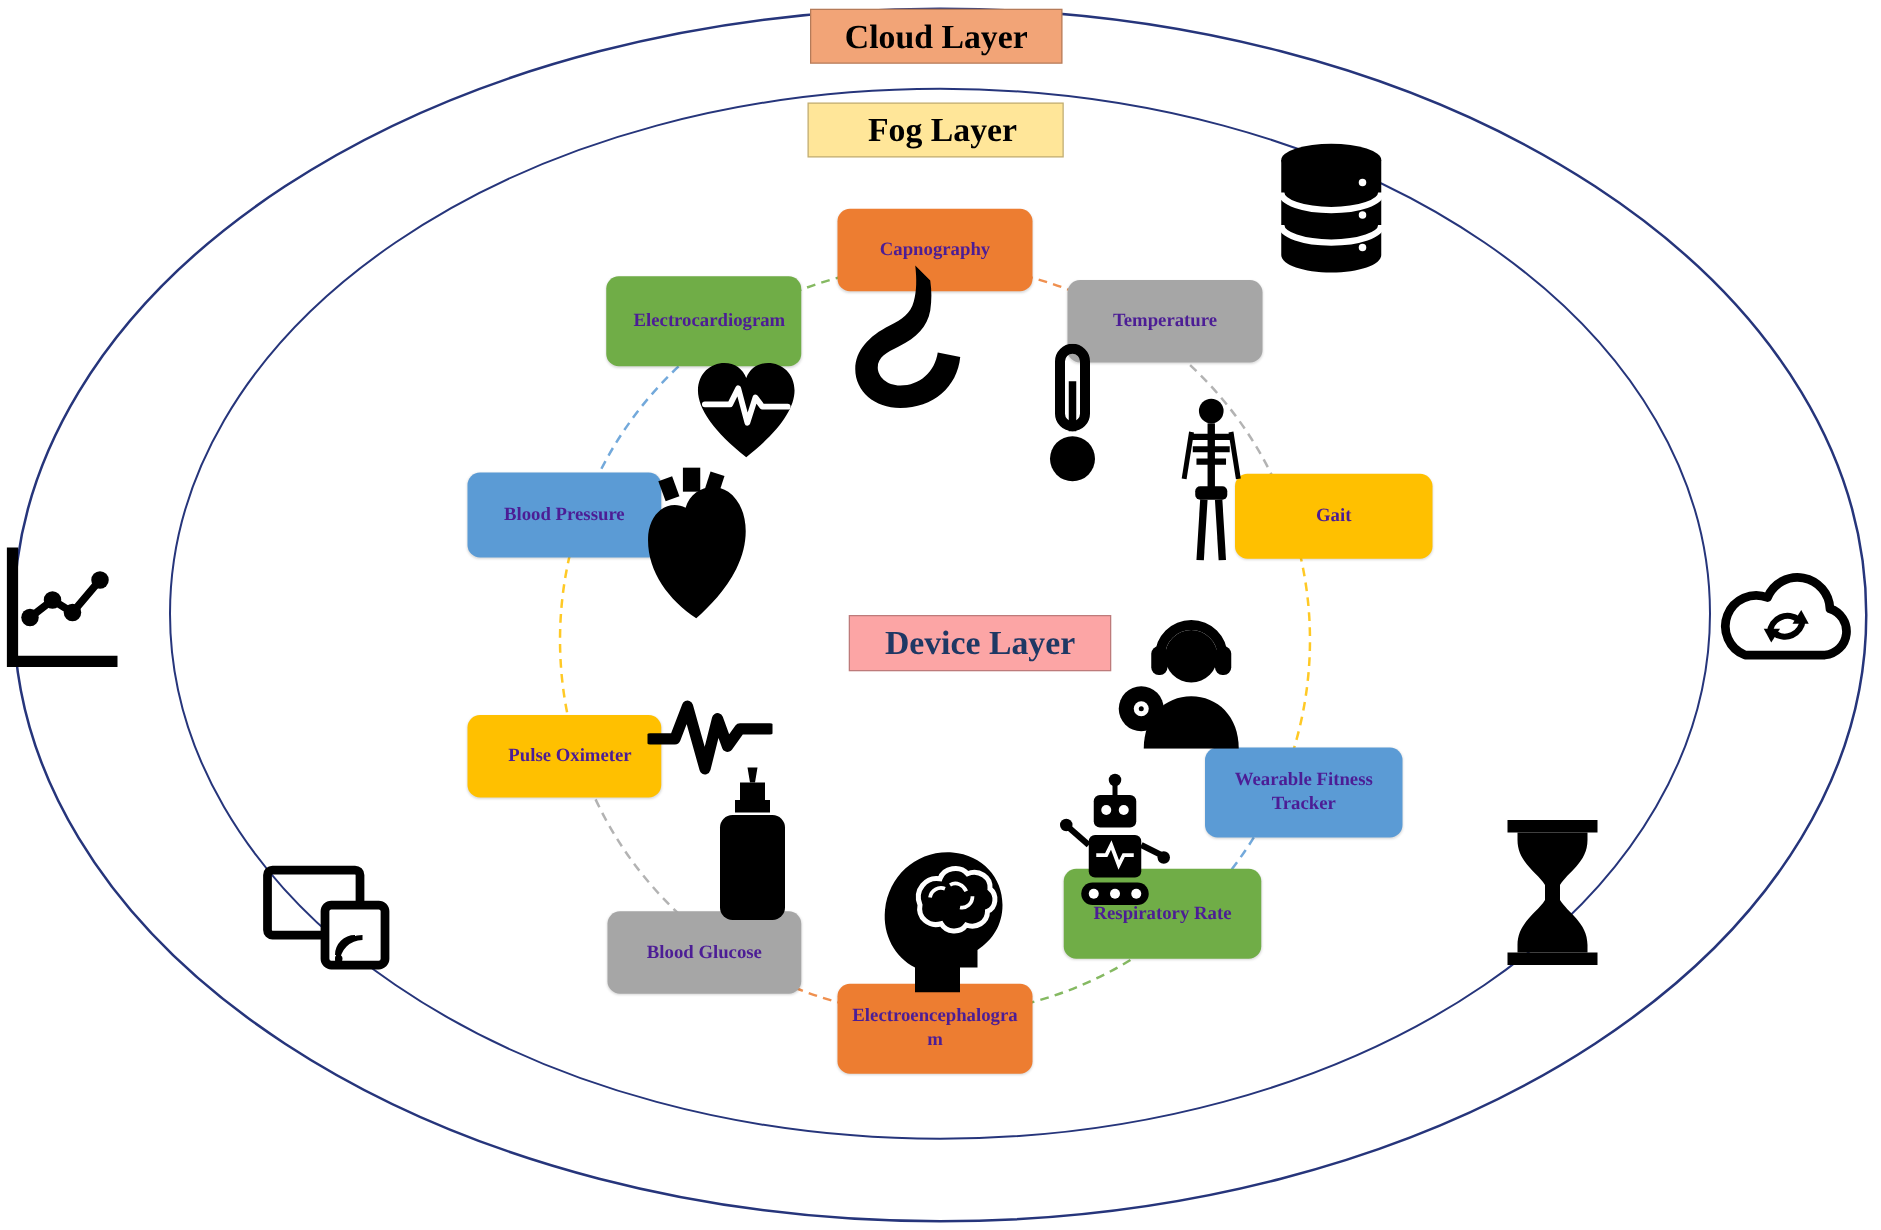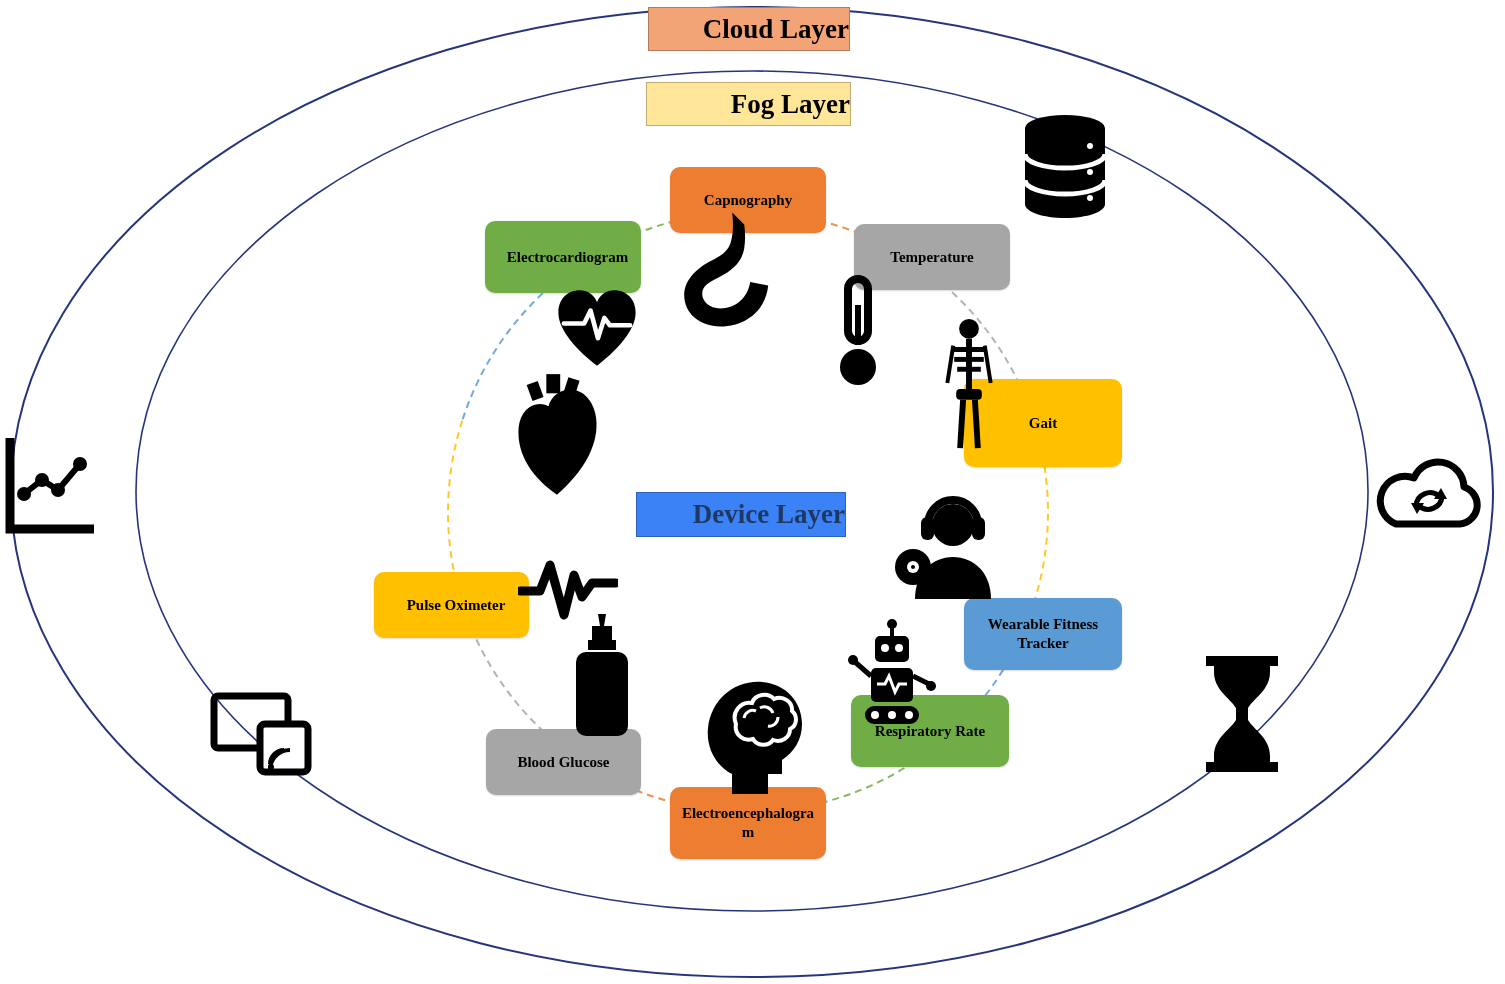--- a/index.html
+++ b/index.html
@@ -11,37 +11,37 @@
     overflow: hidden;
     font-family: "Liberation Serif", serif;
   }
   .abs { position: absolute; }
   svg { display: block; }
 
   .layer-label {
     position: absolute;
     display: flex;
     align-items: center;
-    justify-content: flex-end;
+    justify-content: center;
     font-weight: 700;
     font-size: 27px;
     color: #000;
     border: 1px solid rgba(0,0,0,0.25);
     box-sizing: border-box;
   }
 
   .device-box {
     position: absolute;
     display: flex;
     align-items: center;
     justify-content: center;
     text-align: center;
     font-weight: 700;
     font-size: 15px;
-    color: #000000;
+    color: #4c1d95;
     border-radius: 10px;
     padding: 4px 10px;
     box-sizing: border-box;
     overflow-wrap: break-word;
     word-break: break-word;
     line-height: 1.25;
     box-shadow: 0 1px 2px rgba(0,0,0,0.15);
   }
 
   .icon { position: absolute; }
@@ -73,33 +73,33 @@
   </svg>
 
   <div class="layer-label" style="left: 648px; top: 7px; width: 202px; height: 44px; background-color: rgb(242, 164, 119);">
     <span>Cloud Layer</span>
   </div>
 
   <div class="layer-label" style="left: 646px; top: 82px; width: 205px; height: 44px; background-color: rgb(255, 230, 153); padding-left: 11px;">
     <span>Fog Layer</span>
   </div>
 
-  <div class="layer-label" style="left: 636px; top: 492px; width: 210px; height: 45px; background-color: #3b82f6;">
+  <div class="layer-label" style="left: 679px; top: 492px; width: 210px; height: 45px; background-color: #fca5a5;">
     <span style="color: rgb(31, 56, 100);">Device Layer</span>
   </div>
 
   <div class="device-box" style="left: 670px; top: 167px; width: 156px; height: 66px; background-color: rgb(237, 125, 49);">
     <span>Capnography</span>
   </div>
 
   <div class="device-box" style="left: 854px; top: 224px; width: 156px; height: 66px; background-color: rgb(166, 166, 166);">
     <span>Temperature</span>
   </div>
 
-  <div class="device-box" style="left: 964px; top: 379px; width: 158px; height: 88px; background-color: rgb(255, 192, 0); font-family: Liberation Serif, serif;">
+  <div class="device-box" style="left: 988px; top: 379px; width: 158px; height: 68px; background-color: rgb(255, 192, 0); font-family: Liberation Serif, serif;">
     <span>Gait</span>
   </div>
 
   <div class="device-box" style="left: 964px; top: 598px; width: 158px; height: 72px; background-color: rgb(91, 155, 213);">
     <span>Wearable Fitness Tracker</span>
   </div>
 
   <div class="device-box" style="left: 851px; top: 695px; width: 158px; height: 72px; background-color: rgb(112, 173, 71);">
     <span>Respiratory Rate</span>
   </div>
@@ -109,20 +109,23 @@
   </div>
 
   <div class="device-box" style="left: 486px; top: 729px; width: 155px; height: 66px; background-color: rgb(166, 166, 166);">
     <span>Blood Glucose</span>
   </div>
 
   <div class="device-box" style="left: 374px; top: 572px; width: 155px; height: 66px; background-color: rgb(255, 192, 0); padding-left: 19px;">
     <span>Pulse Oximeter</span>
   </div>
 
+  <div class="device-box" style="left: 374px; top: 378px; width: 155px; height: 68px; background-color: rgb(91, 155, 213);">
+    <span>Blood Pressure</span>
+  </div>
 
   <div class="device-box" style="left: 485px; top: 221px; width: 156px; height: 72px; background-color: rgb(112, 173, 71); padding-left: 19px;">
     <span>Electrocardiogram</span>
   </div>
 
   <div class="icon" style="left:660px;top:210px;width:130px;height:120px;">
     <svg viewBox="0 0 100 100">
       <path fill="#000" d="M56 2 c1 9 1 17 -1 24 c-2 8 -8 12 -16 16 C25 49 16 59 16 71 c0 15 13 26 30 26 c22 0 38 -14 40 -34 l-15 -3 c-2 13 -12 22 -25 22 c-9 0 -15 -6 -15 -12 c0 -7 6 -10 14 -14 c12 -6 19 -13 21 -24 c1 -7 1 -13 0 -20 z"></path>
     </svg>
   </div>

